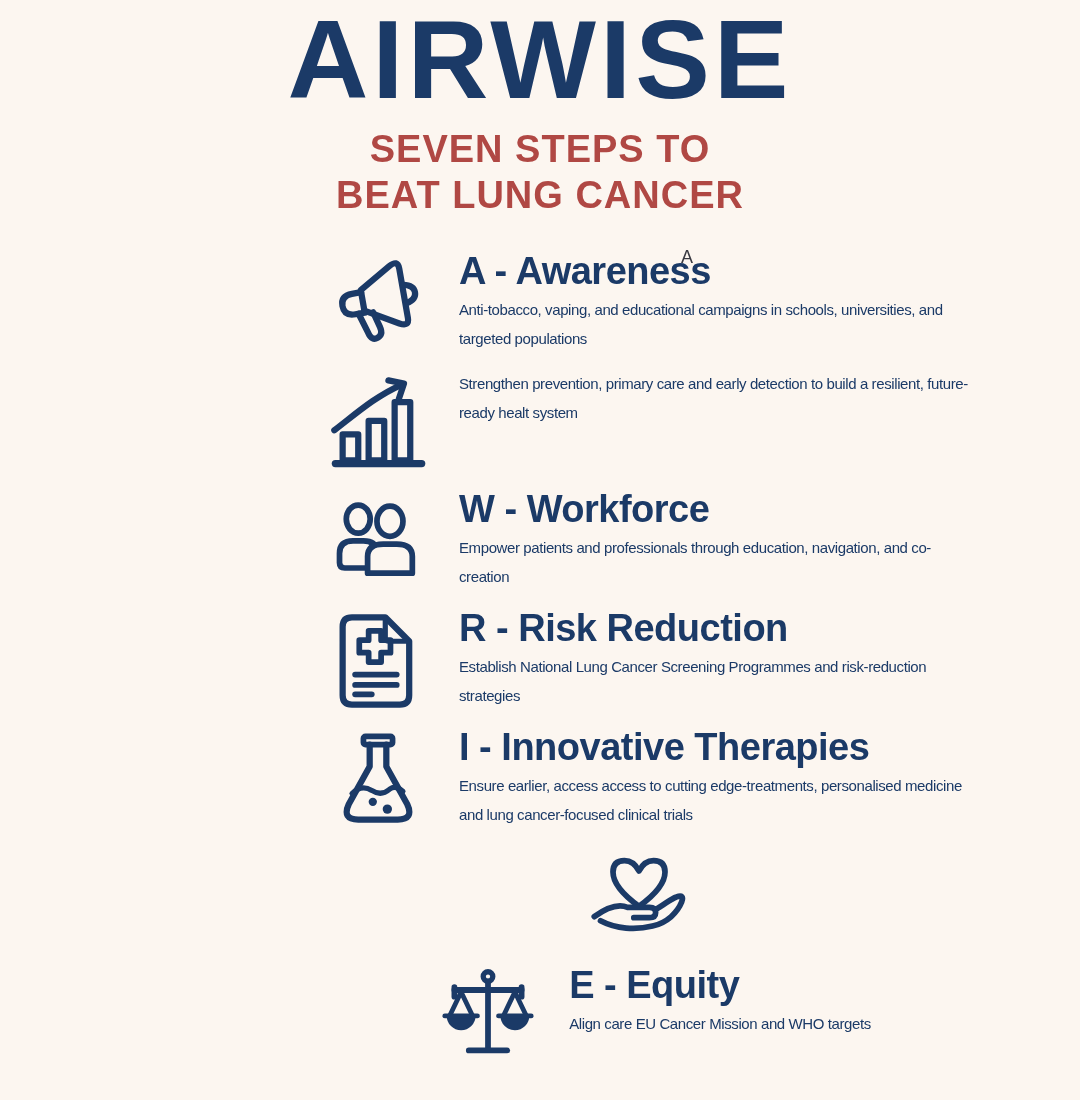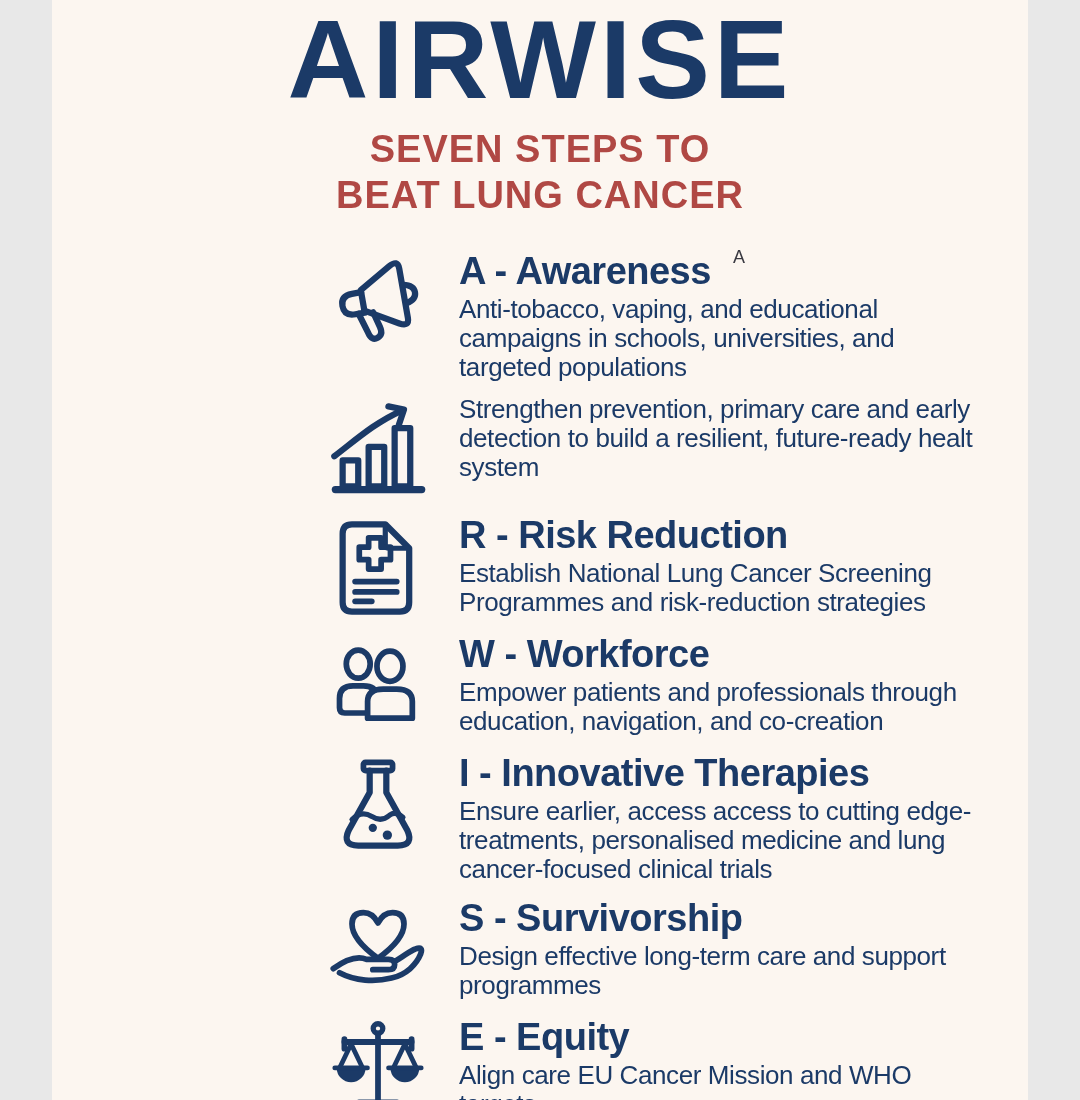--- a/index.html
+++ b/index.html
@@ -4,21 +4,21 @@
 <style>
   :root{
     --bg:#fcf6f0;
     --navy:#1b3a67;
     --red:#b04844;
   }
   *{margin:0;padding:0;box-sizing:border-box;}
   body{background:#e8e8e8;font-family:"Liberation Sans",sans-serif;}
   .canvas{
     position:relative;
-    width:976px;height:1100px;
+    width:1080px;height:1100px;
     background:var(--bg);
     overflow:hidden;
     margin:0 auto;
     color:var(--navy);
   }
   .title{
     margin-top:8px;
     text-align:center;
     font-size:112px;
     line-height:104px;
@@ -62,21 +62,21 @@
   .icon-box svg{display:block;}
   .step-heading{
     font-size:38px;
     line-height:42px;
     font-weight:700;
     letter-spacing:-0.5px;
     color:var(--navy);
     margin-bottom:3px;
   }
   .step-desc{
-    font-size:26px;
+    font-size:15px;
     line-height:29px;
     letter-spacing:-0.4px;
     max-width:522px;
     color:var(--navy);
   }
   
   .ic{stroke:var(--navy);fill:none;stroke-linecap:round;stroke-linejoin:round;}
   .ic-fill{fill:var(--navy);stroke:none;}
   .ic-mask{fill:var(--bg);stroke:var(--navy);stroke-linecap:round;stroke-linejoin:round;}
 </style>
@@ -125,76 +125,72 @@
         </svg>
       </div>
       <div class="step-text">
         <div class="step-desc">Strengthen prevention, primary care and early detection to build a resilient, future-ready healt system</div>
       </div>
     </div>
 
     <div class="step">
       <div class="icon-box">
         <svg width="104" height="104" viewBox="0 0 100 100">
+          <ellipse class="ic" stroke-width="5.5" cx="31" cy="28" rx="11.5" ry="13.5"></ellipse>
+          <path class="ic" stroke-width="5.5" d="M48,58 Q48,49 36,49 H26 Q13,49 13,61 V70 Q13,75 18,75 H40"></path>
+          <path class="ic-mask" stroke-width="5.5" d="M40,80 V64 Q40,52 55,52 H68 Q83,52 83,64 V80 Z"></path>
+          <ellipse class="ic-mask" stroke-width="5.5" cx="61.5" cy="30" rx="12.5" ry="14.5"></ellipse>
+        </svg>
+      </div>
+      <div class="step-text">
+        <div class="step-heading">W - Workforce</div>
+        <div class="step-desc">Empower patients and professionals through education, navigation, and co-creation</div>
+      </div>
+    </div>
+
+    <div class="step">
+      <div class="icon-box">
+        <svg width="104" height="104" viewBox="0 0 100 100">
           <path class="ic" stroke-width="6" d="M25,8 H57 L80,31 V83 Q80,92 71,92 H25 Q16,92 16,83 V17 Q16,8 25,8 Z"></path>
           <path class="ic" stroke-width="5" d="M57,10 V28 Q57,31 60,31 H78"></path>
           <path class="ic" stroke-width="5.5" d="M41,21 H53 V30 H62 V42 H53 V51 H41 V42 H32 V30 H41 Z"></path>
           <line class="ic" stroke-width="5.5" x1="28" y1="63" x2="68" y2="63"></line>
           <line class="ic" stroke-width="5.5" x1="28" y1="73" x2="68" y2="73"></line>
           <line class="ic" stroke-width="5.5" x1="28" y1="82" x2="44" y2="82"></line>
         </svg>
       </div>
       <div class="step-text">
         <div class="step-heading">R - Risk Reduction</div>
         <div class="step-desc">Establish National Lung Cancer Screening Programmes and risk-reduction strategies</div>
       </div>
     </div>
 
     <div class="step">
       <div class="icon-box">
         <svg width="104" height="104" viewBox="0 0 100 100">
-          <ellipse class="ic" stroke-width="5.5" cx="31" cy="28" rx="11.5" ry="13.5"></ellipse>
-          <path class="ic" stroke-width="5.5" d="M48,58 Q48,49 36,49 H26 Q13,49 13,61 V70 Q13,75 18,75 H40"></path>
-          <path class="ic-mask" stroke-width="5.5" d="M40,80 V64 Q40,52 55,52 H68 Q83,52 83,64 V80 Z"></path>
-          <ellipse class="ic-mask" stroke-width="5.5" cx="61.5" cy="30" rx="12.5" ry="14.5"></ellipse>
-        </svg>
-      </div>
-      <div class="step-text">
-        <div class="step-heading">W - Workforce</div>
-        <div class="step-desc">Empower patients and professionals through education, navigation, and co-creation</div>
-      </div>
-    </div>
-
-    <div class="step">
-      <div class="icon-box">
-        <svg width="104" height="104" viewBox="0 0 100 100">
           <rect class="ic" stroke-width="5.5" x="36" y="8" width="28" height="8" rx="2"></rect>
           <path class="ic" stroke-width="6" d="M42,16 V37 L22,73 Q15,88 31,88 H69 Q85,88 78,73 L58,37 V16"></path>
           <path class="ic" stroke-width="5" d="M25,63 Q34,54 44,60 Q53,66 61,59 Q67,54 74,61"></path>
           <circle class="ic-fill" cx="45" cy="71" r="4"></circle>
           <circle class="ic-fill" cx="59" cy="78" r="4.5"></circle>
         </svg>
       </div>
       <div class="step-text">
         <div class="step-heading">I - Innovative Therapies</div>
         <div class="step-desc">Ensure earlier, access access to cutting edge-treatments, personalised medicine and lung cancer-focused clinical trials</div>
       </div>
     </div>
 
     <div class="step">
       <div class="icon-box">
         <svg width="104" height="104" viewBox="0 0 100 100">
           <path class="ic" stroke-width="5.5" d="M50,57 C32,44 25,34 25,24 Q25,13 36,13 Q45,13 50,23 Q55,13 64,13 Q75,13 75,24 C75,34 68,44 50,57 Z"></path>
           <path class="ic" stroke-width="5.5" d="M7,67 C18,59 29,54 39,58 L60,58 Q66,58 66,63 Q66,68 60,68 L45,68"></path>
           <path class="ic" stroke-width="5.5" d="M66,60 C74,56 80,50 86,48 Q94,45 91,53 C87,63 77,73 63,76 C47,80 28,79 13,71"></path>
         </svg>
-      </div>
-      <div class="step-text">
-        <div class="step-heading">S - Survivorship</div>
-        <div class="step-desc">Design effective long-term care and support programmes</div>
       </div>
     </div>
 
     <div class="step">
       <div class="icon-box">
         <svg width="96" height="96" viewBox="0 0 100 100">
           <circle class="ic" stroke-width="5.5" cx="50" cy="11" r="5"></circle>
           <line class="ic" stroke-width="6" x1="50" y1="16" x2="50" y2="85"></line>
           <line class="ic" stroke-width="6" x1="15" y1="25" x2="85" y2="25"></line>
           <line class="ic" stroke-width="6" x1="15" y1="22" x2="15" y2="32"></line>

